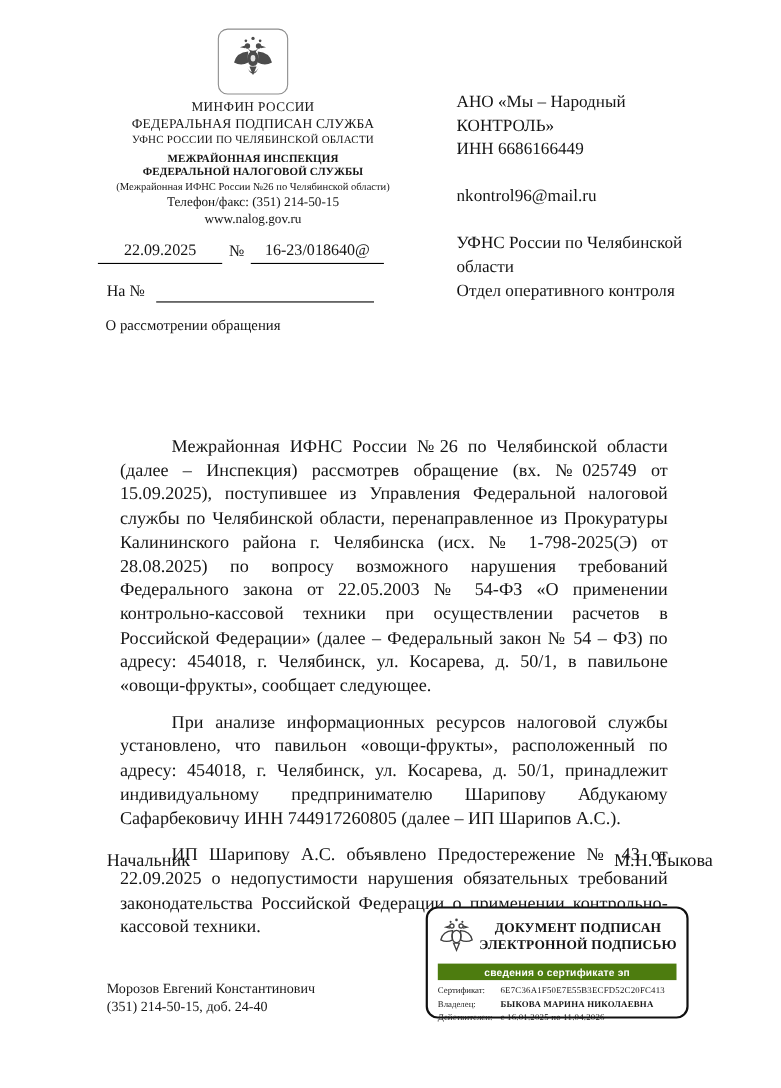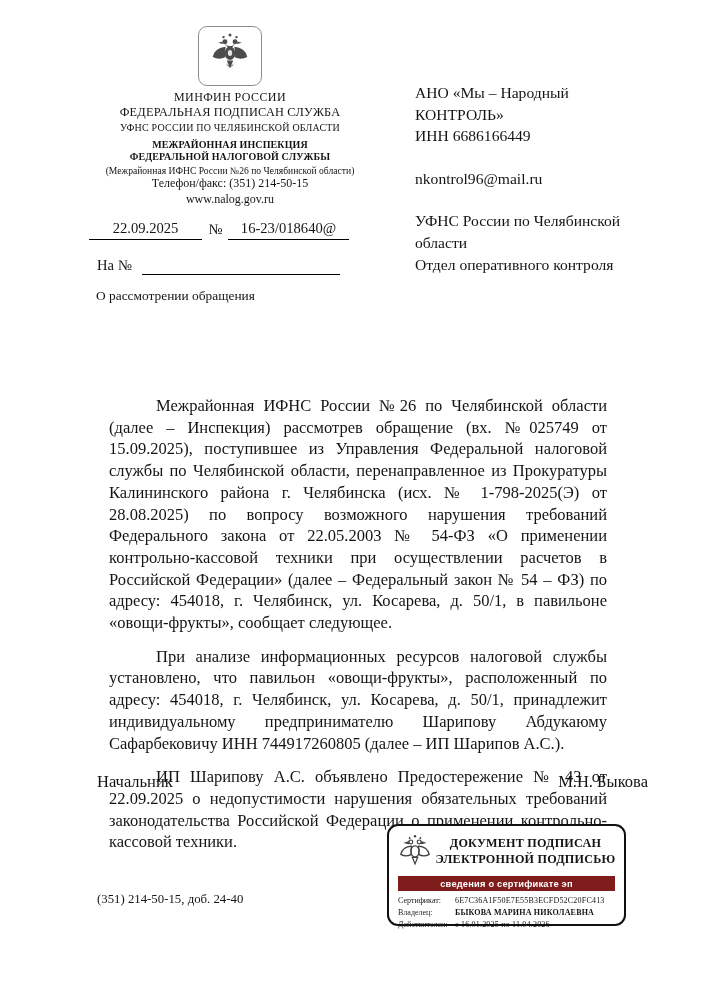--- a/index.html
+++ b/index.html
@@ -52,21 +52,21 @@
   #stamp{
     left:343px;top:824px;width:239px;height:102px;box-sizing:border-box;
     border:2.5px solid #101010;border-radius:11px;background:#fff;
     padding:5px 7px 3px;
     margin-left:44px;
   }
   .stamp-top{display:flex;align-items:center;}
   .stamp-emblem{width:38px;height:42px;flex:none;}
   .stamp-title{flex:1;text-align:center;font-weight:bold;font-size:12.2px;line-height:1.3;letter-spacing:.2px;}
   .stamp-bar{
-    background:#7f1d1d;color:#fff;margin:3px 2px;padding:2.5px 0;
+    background:#4d7c0f;color:#fff;margin:3px 2px;padding:2.5px 0;
     font-family:"Liberation Sans","DejaVu Sans",sans-serif;font-weight:bold;
     font-size:9.3px;text-align:center;letter-spacing:.2px;
   }
   .stamp-rows{padding:1px 2px 0;}
   .srow{display:flex;font-size:8px;line-height:1.5;align-items:center;}
   .srow .lbl{width:57px;flex:none;color:#222;}
   .srow .val{letter-spacing:.2px;}
   .srow.owner .val{font-weight:bold;}
 </style>
 </head>
@@ -137,20 +137,21 @@
   <p>При анализе информационных ресурсов налоговой службы  установлено, что павильон «овощи-фрукты», расположенный по адресу: 454018, г. Челябинск, ул. Косарева, д. 50/1, принадлежит индивидуальному предпринимателю Шарипову Абдукаюму Сафарбековичу ИНН 744917260805 (далее – ИП Шарипов А.С.).</p>
   <p>ИП Шарипову А.С. объявлено Предостережение № 43 от 22.09.2025 о недопустимости  нарушения  обязательных  требований  законодательства Российской Федерации о применении контрольно-кассовой техники.</p>
 </div>
 
 <div class="abs" id="signRow">
   <div>Начальник</div>
   <div>М.Н. Быкова</div>
 </div>
 
 <div class="abs" id="executor">
+  <div>Морозов Евгений Константинович</div>
   <div>(351) 214-50-15, доб. 24-40</div>
 </div>
 
 <div class="abs" id="stamp">
   <div class="stamp-top">
     <span class="stamp-emblem">
       <svg width="38" height="42" viewBox="0 0 64 64" aria-hidden="true">
         <g fill="none" stroke="#3f3f3f" stroke-width="2">
           <circle cx="25" cy="15" r="3.2"></circle>
           <circle cx="39" cy="15" r="3.2"></circle>

